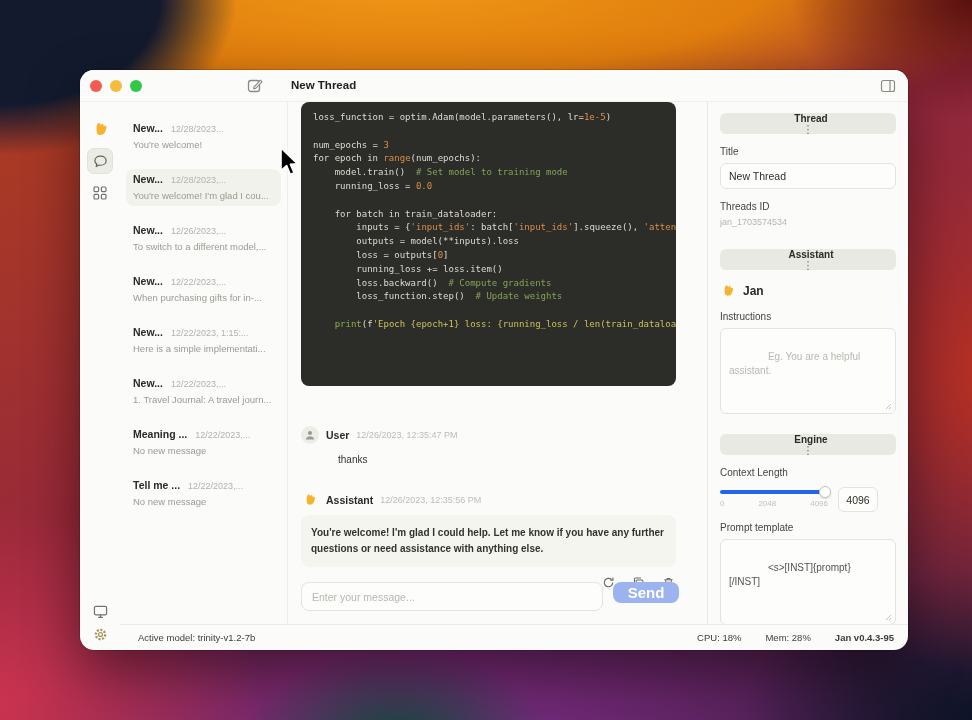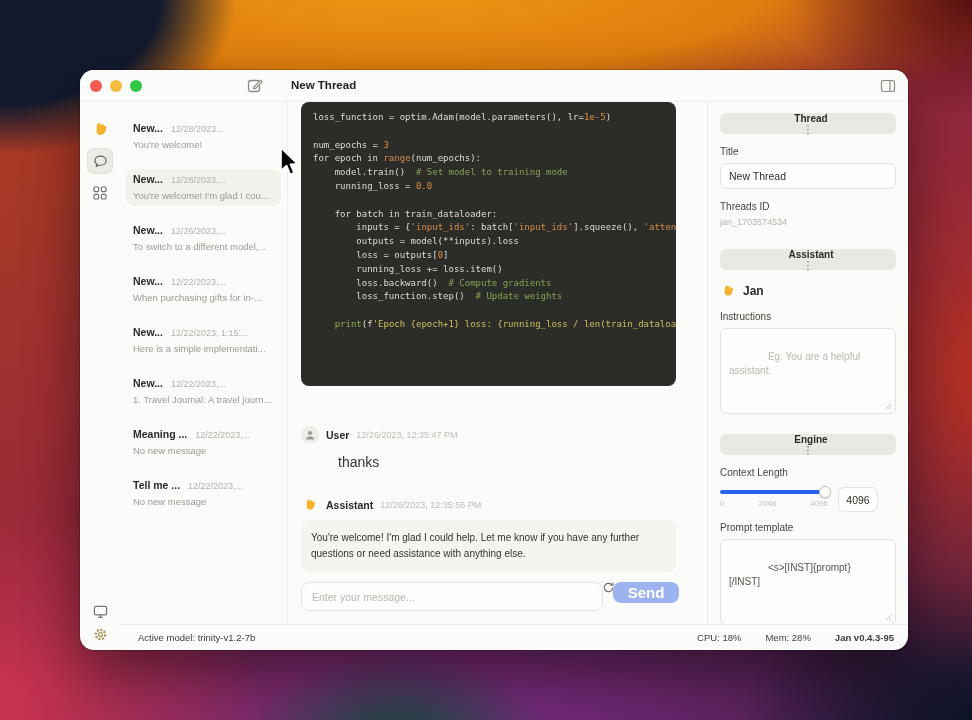--- a/index.html
+++ b/index.html
@@ -64,22 +64,22 @@
     font-family:"DejaVu Sans Mono", monospace; font-size:9px; line-height:13.8px;
   }
   .code-line { white-space:pre; }
   .tok-p{color:#dedcd2} .tok-c{color:#85a255} .tok-o{color:#d98f49} .tok-y{color:#cdc05e} .tok-g{color:#8fae52}
 
   .msg-header { display:flex; align-items:center; gap:7px; }
   .avatar { width:18px; height:18px; border-radius:50%; display:flex; align-items:center; justify-content:center; overflow:hidden; }
   .avatar.user { background:#ededE8; }
   .msg-role { font-size:10.5px; font-weight:bold; color:#2a2a26; }
   .msg-time { font-size:9px; color:#bdbdb6; }
-  .msg-plain { margin:10px 0 0 0; font-size:14px; color:#33332e;padding-left:37px; }
-  .msg-bubble { margin-top:6px; width:375px; background:#f5f5f0; border-radius:8px; padding:10px 10px; font-size:10px; line-height:16px; color:#33332e; }
+  .msg-plain { margin:10px 0 0 0; font-size:10px; color:#33332e;padding-left:37px; }
+  .msg-bubble { margin-top:6px; width:375px; background:#f5f5f0; border-radius:8px; padding:10px 10px; font-size:10px; line-height:16px; color:#33332e;font-weight:bold; }
 
   .msg-user { margin-top:40px; }
   .msg-assistant { margin-top:26px; }
 
   .actions { margin-top:9px; width:375px; display:flex; justify-content:flex-end; gap:16px; }
   .action-btn { width:14px; height:14px; cursor:pointer; }
 
   .composer { position:absolute; left:13px; right:28px; bottom:13px; display:flex; gap:10px; }
   .composer input { flex:1; height:29px; border:1px solid #e4e4de; border-radius:8px; background:#fdfdfb; padding:0 10px; font-size:10.5px; font-family:"Liberation Sans", sans-serif; color:#33332e; outline:none; }
   .composer input::placeholder { color:#b7b7b0; }

